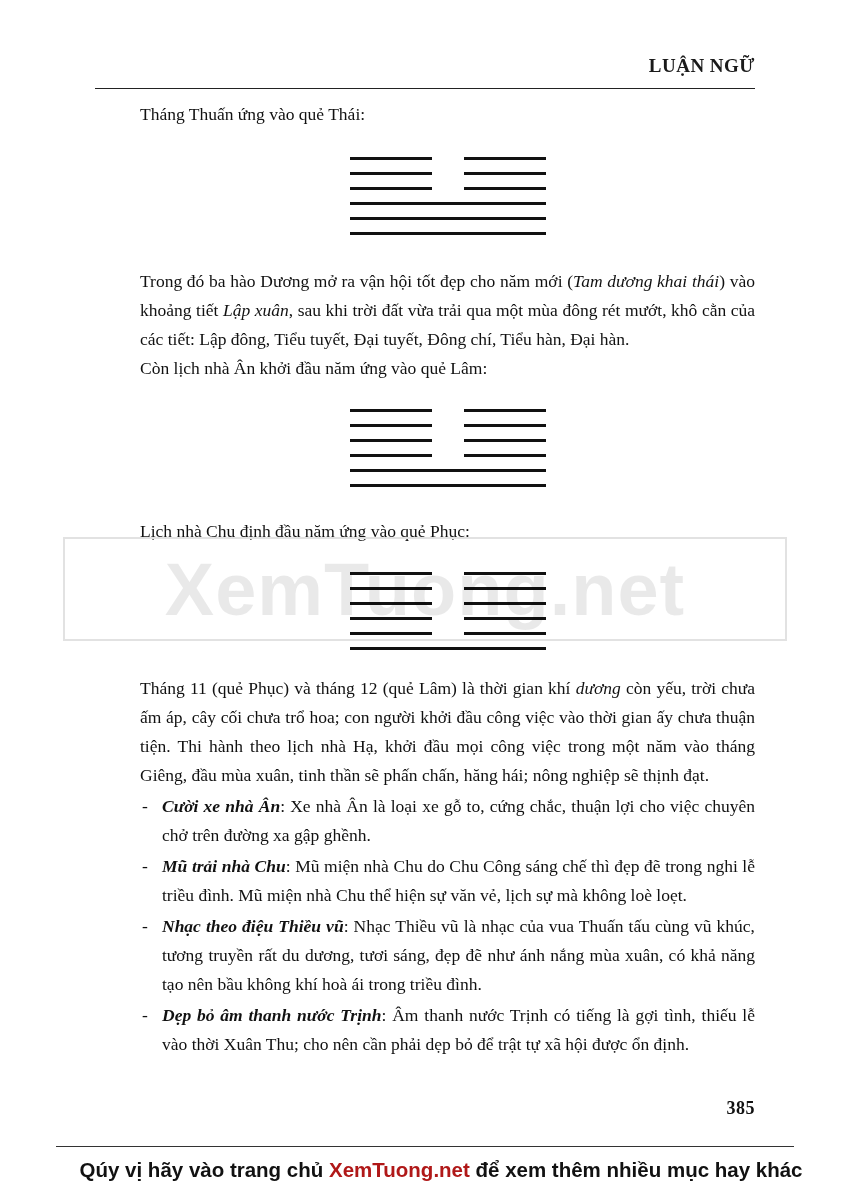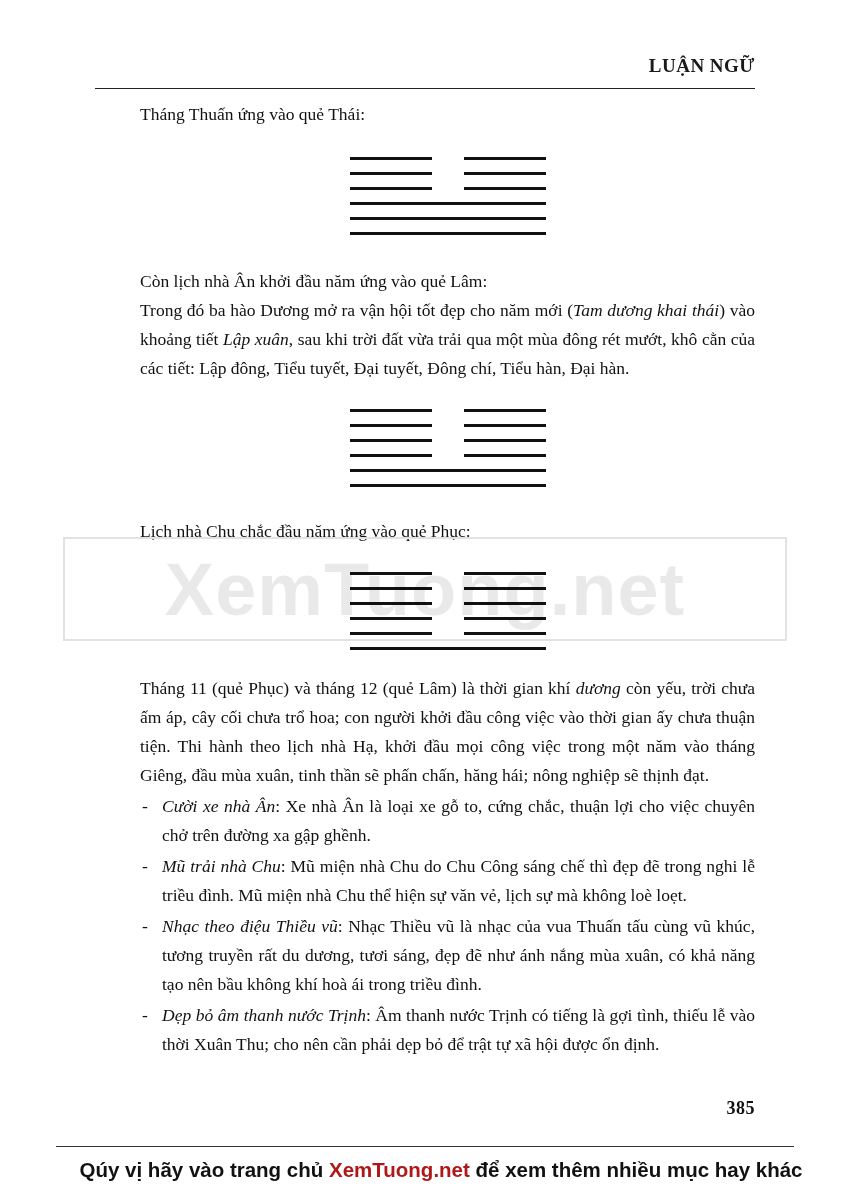--- a/index.html
+++ b/index.html
@@ -56,21 +56,21 @@
   }
 
   p.para {
     margin: 0 0 0 0;
     font-size: 17.5px;
     line-height: 29px;
     text-align: justify;
     text-justify: inter-word;
   }
   .it { font-style: italic; }
-  .bi { font-weight: normal; font-style: italic; margin-top: 30px; }
+  .bi { font-weight: bold; font-style: italic; margin-top: 30px; }
 
   
   .hexagram {
     width: 615px;
     display: flex;
     flex-direction: column;
     align-items: center;
   }
   .hex-line {
     width: 196px;
@@ -207,26 +207,26 @@
       <div class="hex-line">
         <div class="hex-yang"></div>
       </div>
       <div class="hex-line">
         <div class="hex-yang"></div>
       </div>
     </div>
 
     <div style="height:26px"></div>
 
-    <p class="para">Còn lịch nhà Ân khởi đầu năm ứng vào quẻ Lâm:</p>
-
     <p class="para">
       <span>Trong đó ba hào Dương mở ra vận hội tốt đẹp cho năm mới (</span><span class="it">Tam dương khai thái</span><span>) vào khoảng tiết </span><span class="it">Lập xuân</span><span>, sau khi trời đất vừa trải qua một mùa đông rét mướt, khô cằn của các tiết: Lập đông, Tiểu tuyết, Đại tuyết, Đông chí, Tiểu hàn, Đại hàn.</span>
     </p>
 
+    <p class="para">Còn lịch nhà Ân khởi đầu năm ứng vào quẻ Lâm:</p>
+
     <div style="height:20px"></div>
 
     <div class="hexagram">
       <div class="hex-line">
         <div class="hex-half"></div>
           <div class="hex-half"></div>
       </div>
       <div class="hex-line">
         <div class="hex-half"></div>
           <div class="hex-half"></div>
@@ -242,21 +242,21 @@
       <div class="hex-line">
         <div class="hex-yang"></div>
       </div>
       <div class="hex-line">
         <div class="hex-yang"></div>
       </div>
     </div>
 
     <div style="height:24px"></div>
 
-    <p class="para">Lịch nhà Chu chắc đầu năm ứng vào quẻ Phục:</p>
+    <p class="para">Lịch nhà Chu định đầu năm ứng vào quẻ Phục:</p>
 
     <div style="height:20px"></div>
 
     <div class="hexagram">
       <div class="hex-line">
         <div class="hex-half"></div>
           <div class="hex-half"></div>
       </div>
       <div class="hex-line">
         <div class="hex-half"></div>

